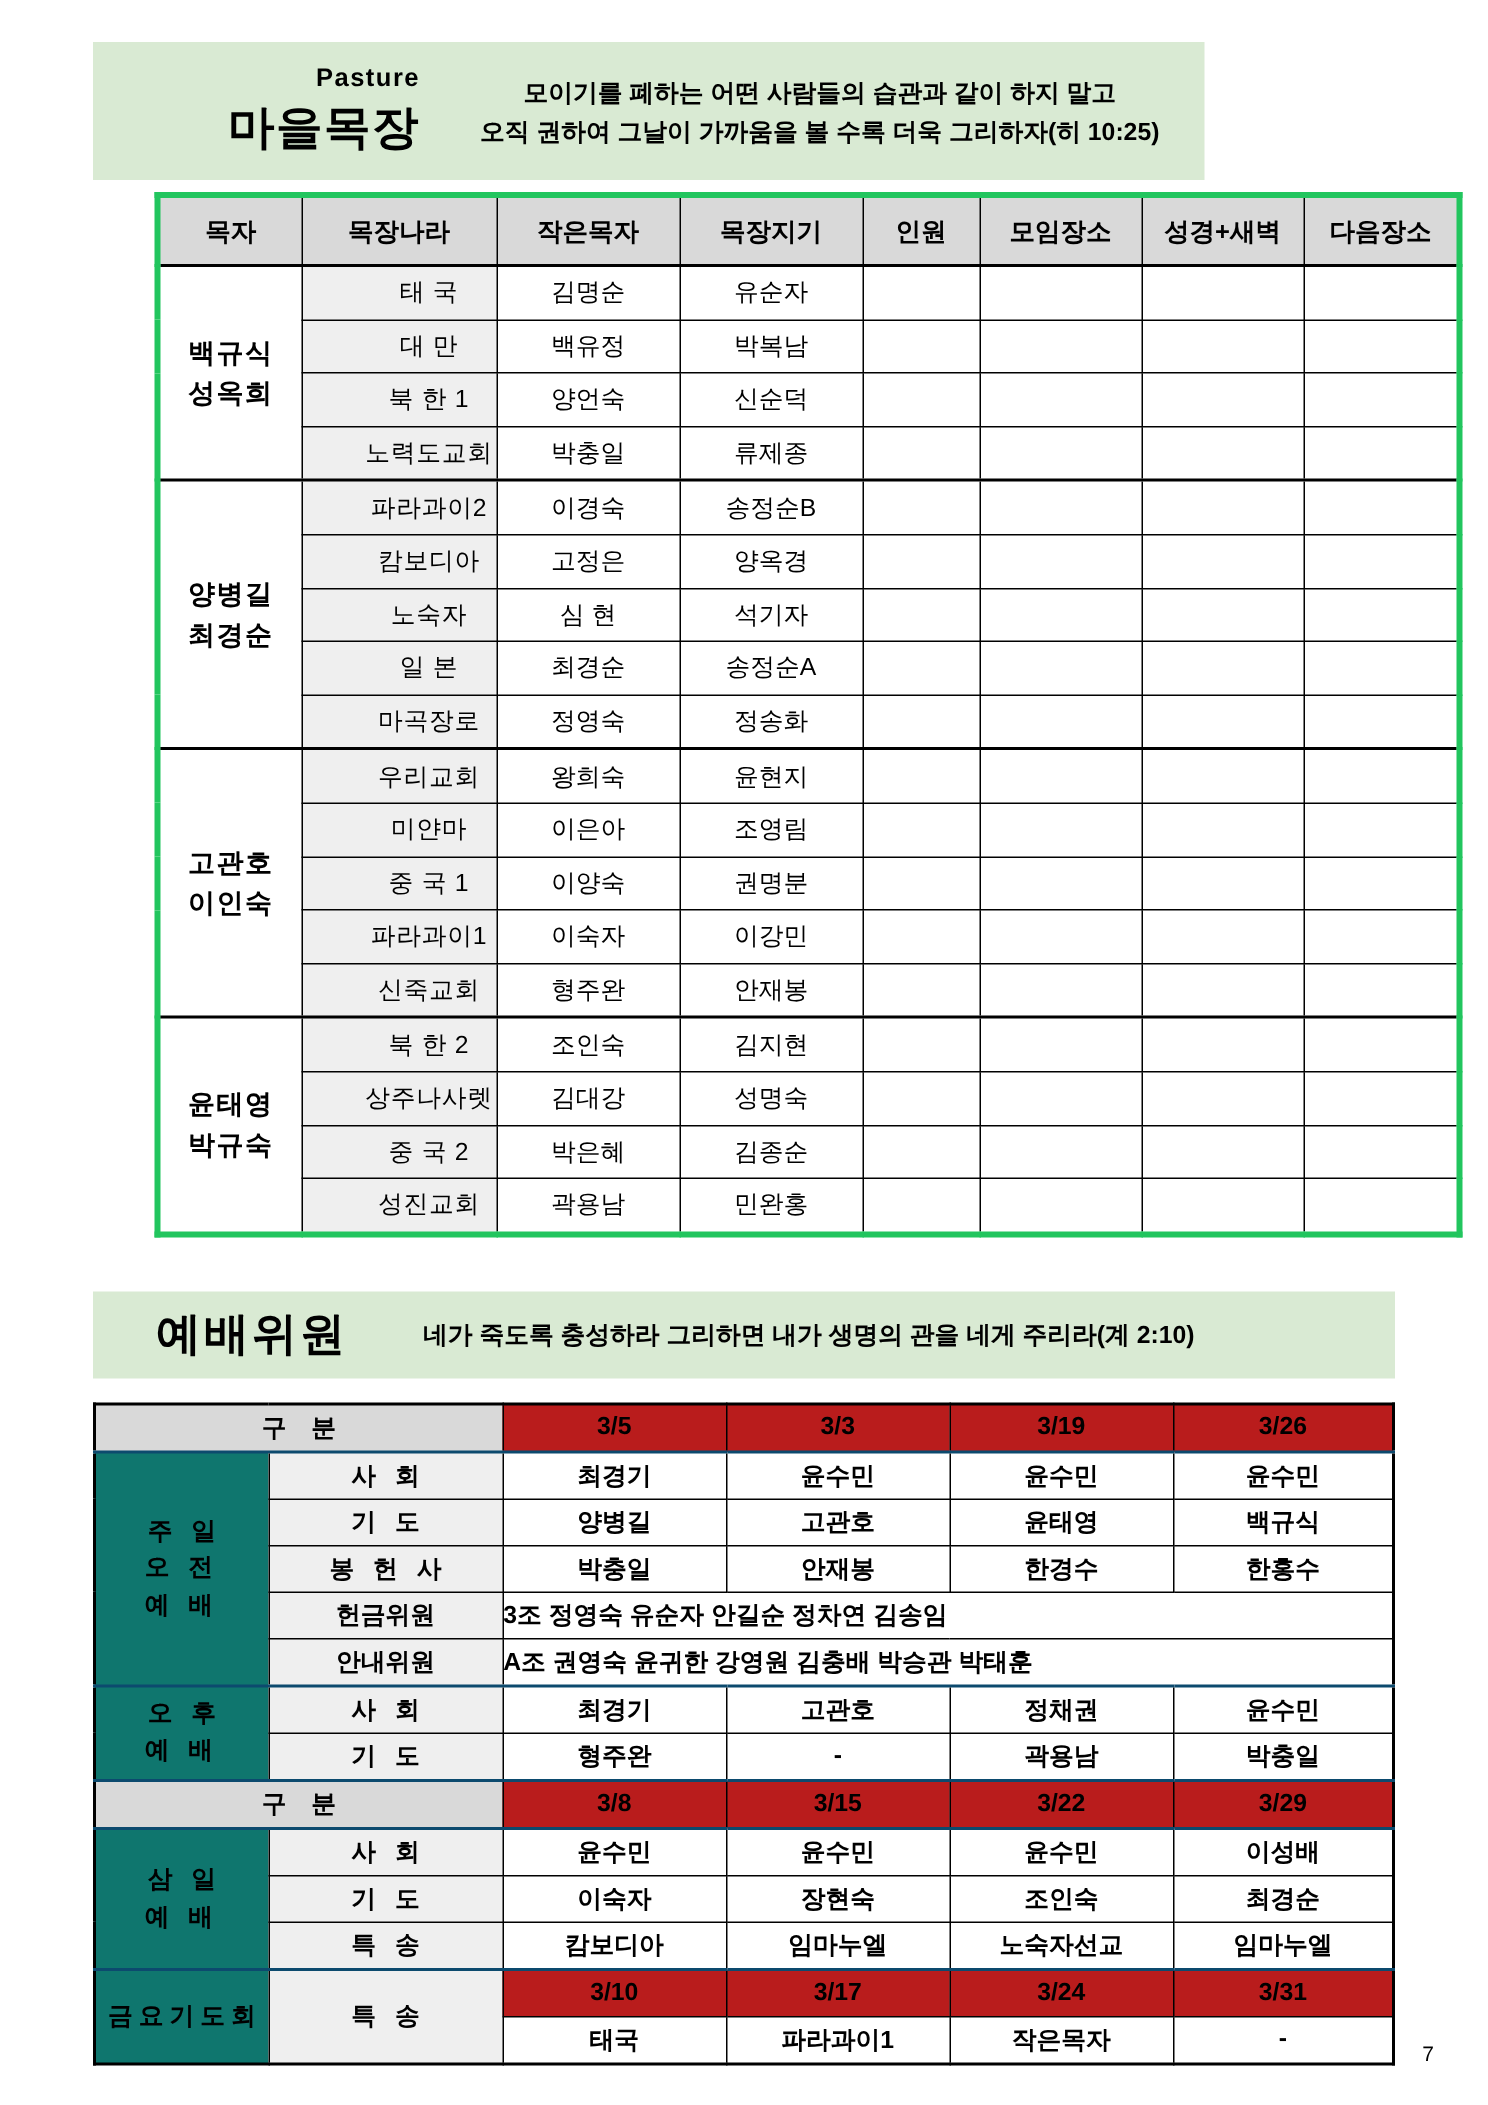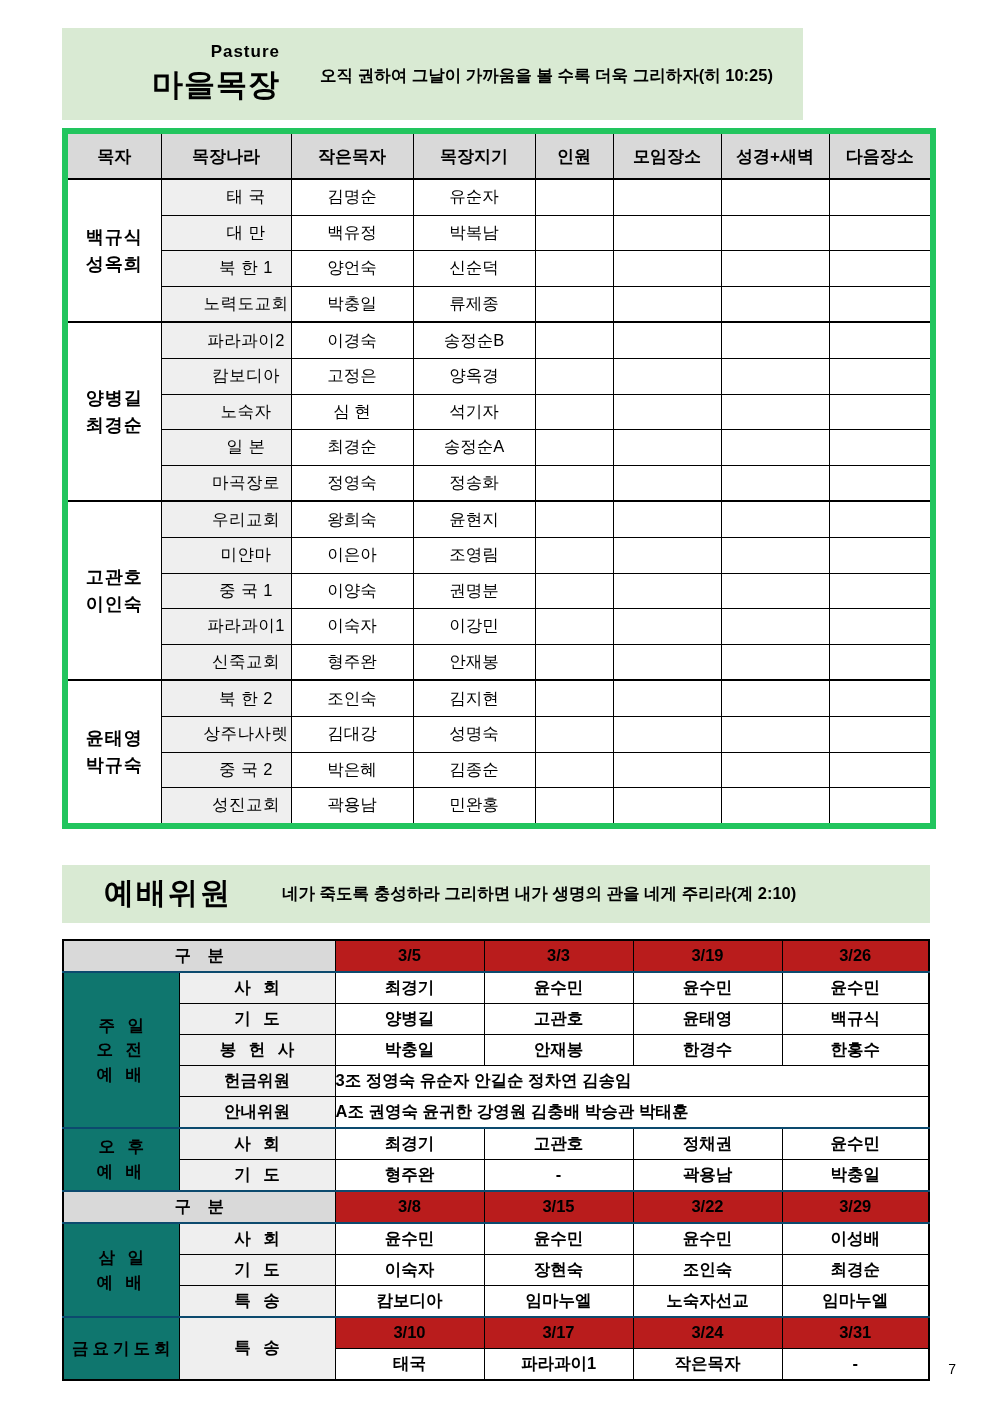--- a/index.html
+++ b/index.html
@@ -73,21 +73,22 @@
     text-align: center;
     vertical-align: middle;
     font-size: 16.5px;
     padding: 0;
   }
 
   
   .pasture-table {
     width: 868px;
     margin-top: 8px;
-    border: 6px solid #22c55e;
+    border: 4px solid #22c55e;
+    margin-left: 41px;
   }
   .pasture-table th {
     background: #d9d9d9;
     font-weight: bold;
     height: 44px;
     font-size: 17px;
   }
   .pasture-table td {
     height: 34.6px;
   }
@@ -205,20 +206,21 @@
 <body>
 
 <div class="page">
 
   <div class="sec1-header">
     <div class="sec1-title">
       <div class="eng">Pasture</div>
       <div class="kor">마을목장</div>
     </div>
     <div class="sec1-verse">
+      <div>모이기를 폐하는 어떤 사람들의 습관과 같이 하지 말고</div>
       <div>오직 권하여 그날이 가까움을 볼 수록 더욱 그리하자(히 10:25)</div>
     </div>
   </div>
 
   <table class="pasture-table">
     <colgroup>
       <col class="col-leader">
         <col class="col-country">
         <col class="col-small">
         <col class="col-keeper">

